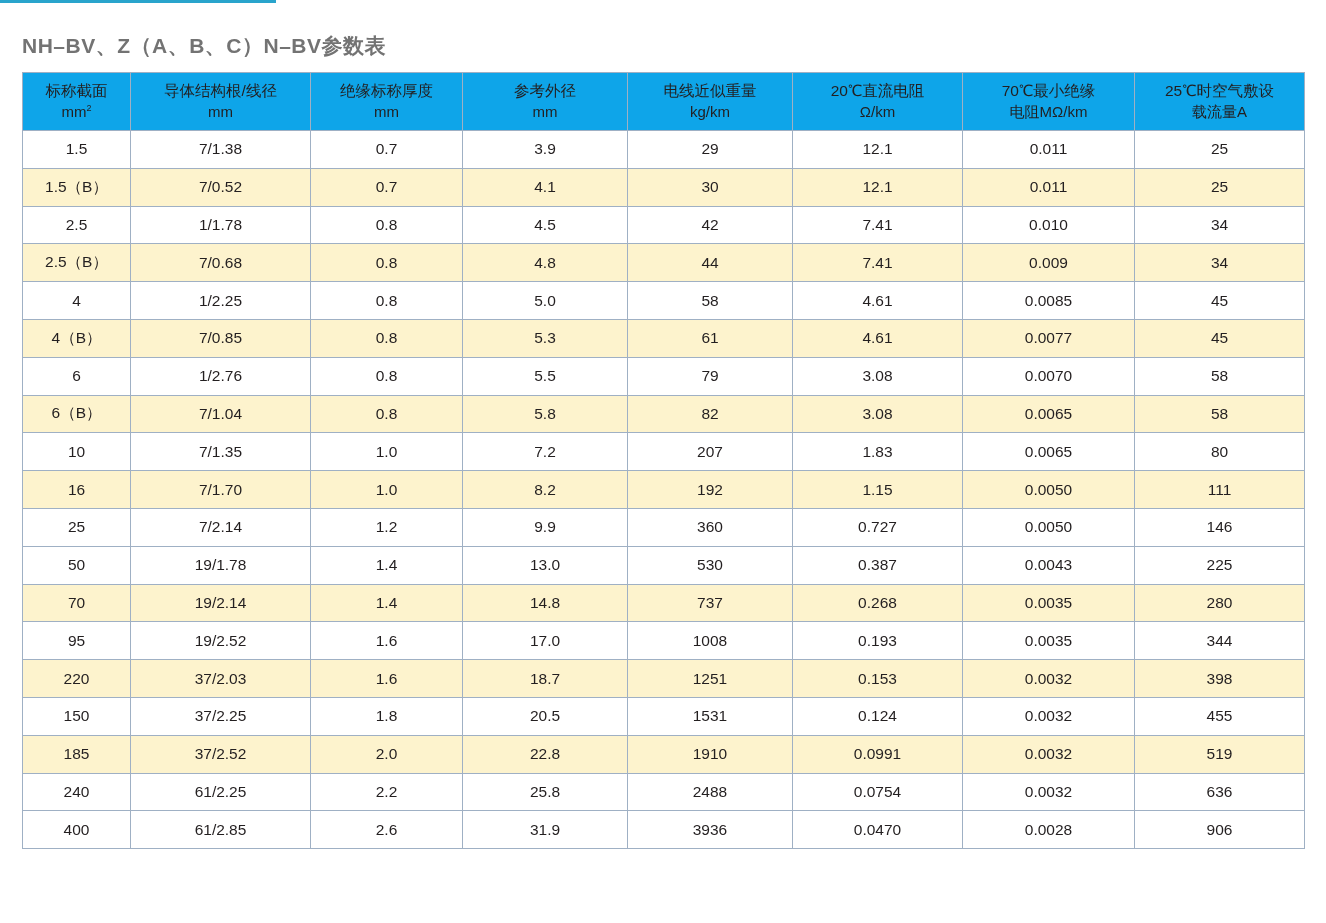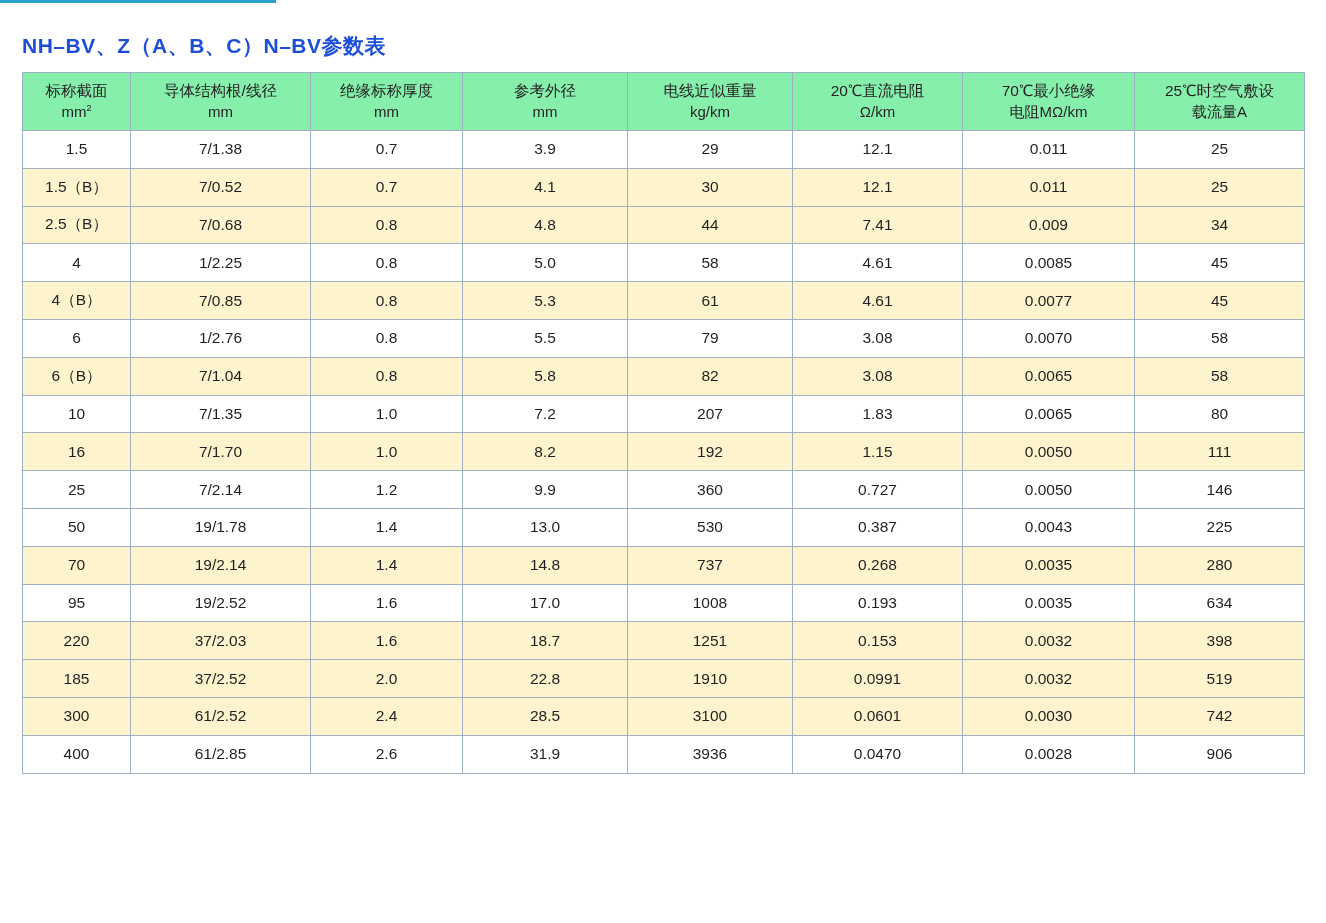--- a/index.html
+++ b/index.html
@@ -22,21 +22,21 @@
     width: 276px;
     height: 3px;
     background: #29a4cc;
   }
   .page-title {
     position: absolute;
     top: 18px;
     left: 22px;
     font-size: 21px;
     font-weight: bold;
-    color: #1d4ed8;
+    color: #737373;
     letter-spacing: 0.5px;
     white-space: nowrap;
   }
   .table-wrap {
     position: absolute;
     top: 72px;
     left: 22px;
     width: 1282px;
   }
   table.param {
@@ -46,21 +46,21 @@
   }
   table.param th,
   table.param td {
     border: 1px solid #9fb0c4;
     text-align: center;
     font-size: 15px;
     color: #231f20;
     padding: 0;
   }
   table.param thead th {
-    background: #86efac;
+    background: #0ea5e9;
     height: 53px;
     font-weight: normal;
     line-height: 1.35;
     font-size: 15.5px;
     padding: 2px 2px;
   }
   table.param thead th .unit {
     display: block;
     font-size: 15px;
     text-align: center;
@@ -132,20 +132,30 @@
         <tr class="alt">
           <td>1.5（B）</td>
           <td>7/0.52</td>
           <td>0.7</td>
           <td>4.1</td>
           <td>30</td>
           <td>12.1</td>
           <td>0.011</td>
           <td>25</td>
         </tr>
+        <tr>
+          <td>2.5</td>
+          <td>1/1.78</td>
+          <td>0.8</td>
+          <td>4.5</td>
+          <td>42</td>
+          <td>7.41</td>
+          <td>0.010</td>
+          <td>34</td>
+        </tr>
         <tr class="alt">
           <td>2.5（B）</td>
           <td>7/0.68</td>
           <td>0.8</td>
           <td>4.8</td>
           <td>44</td>
           <td>7.41</td>
           <td>0.009</td>
           <td>34</td>
         </tr>
@@ -240,51 +250,61 @@
           <td>280</td>
         </tr>
         <tr>
           <td>95</td>
           <td>19/2.52</td>
           <td>1.6</td>
           <td>17.0</td>
           <td>1008</td>
           <td>0.193</td>
           <td>0.0035</td>
-          <td>634</td>
+          <td>344</td>
         </tr>
         <tr class="alt">
           <td>220</td>
           <td>37/2.03</td>
           <td>1.6</td>
           <td>18.7</td>
           <td>1251</td>
           <td>0.153</td>
           <td>0.0032</td>
           <td>398</td>
         </tr>
+        <tr>
+          <td>150</td>
+          <td>37/2.25</td>
+          <td>1.8</td>
+          <td>20.5</td>
+          <td>1531</td>
+          <td>0.124</td>
+          <td>0.0032</td>
+          <td>455</td>
+        </tr>
         <tr class="alt">
           <td>185</td>
           <td>37/2.52</td>
           <td>2.0</td>
           <td>22.8</td>
           <td>1910</td>
           <td>0.0991</td>
           <td>0.0032</td>
           <td>519</td>
         </tr>
-        <tr class="alt">
-          <td>300</td>
-          <td>61/2.52</td>
-          <td>2.4</td>
-          <td>28.5</td>
-          <td>3100</td>
-          <td>0.0601</td>
-          <td>0.0030</td>
-          <td>742</td>
+        <tr>
+          <td>240</td>
+          <td>61/2.25</td>
+          <td>2.2</td>
+          <td>25.8</td>
+          <td>2488</td>
+          <td>0.0754</td>
+          <td>0.0032</td>
+          <td>636</td>
         </tr>
         <tr>
           <td>400</td>
           <td>61/2.85</td>
           <td>2.6</td>
           <td>31.9</td>
           <td>3936</td>
           <td>0.0470</td>
           <td>0.0028</td>
           <td>906</td>

